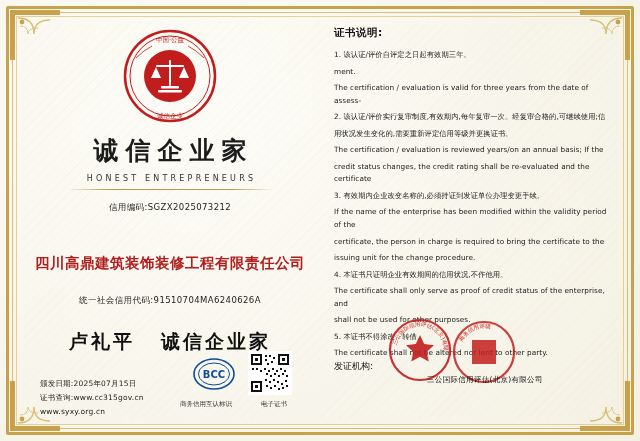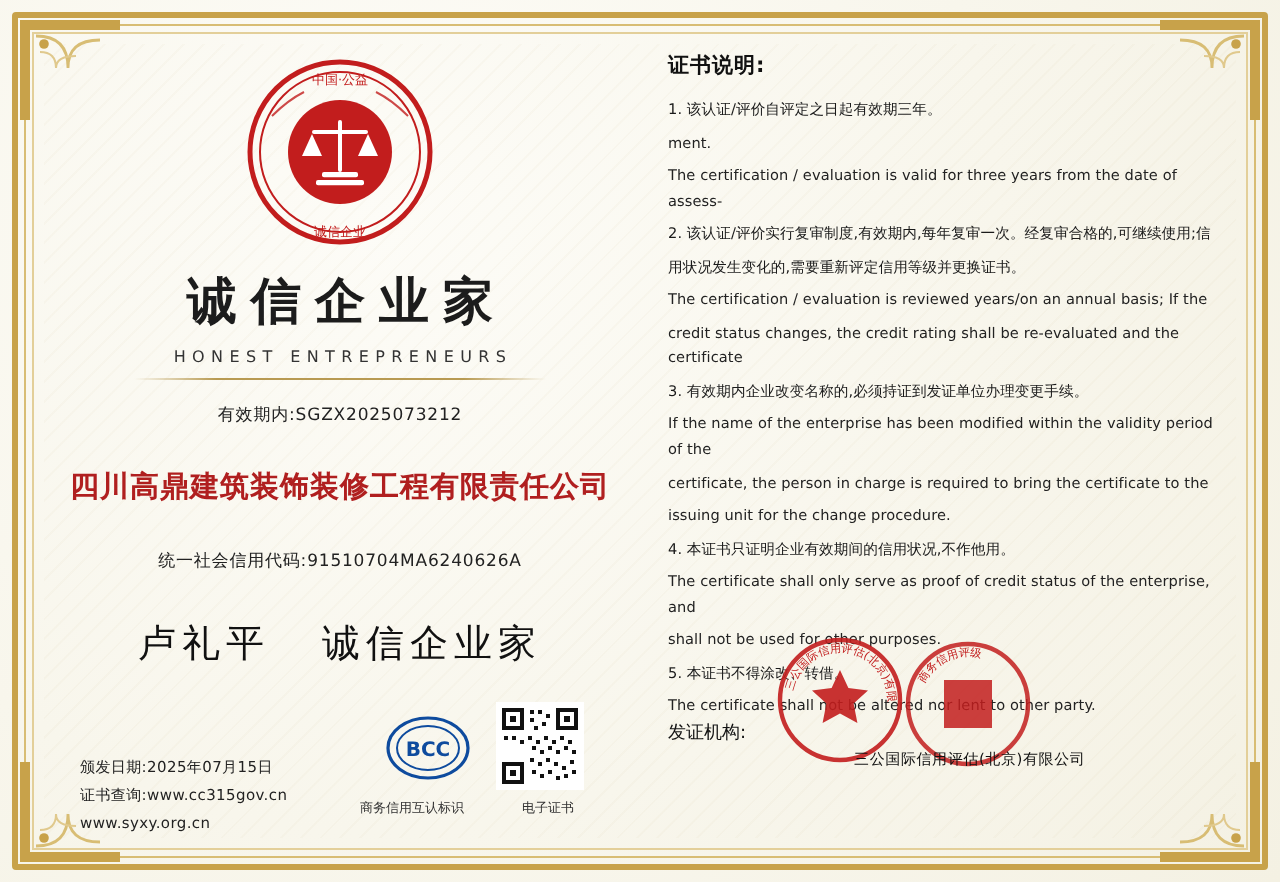--- a/index.html
+++ b/index.html
@@ -85,37 +85,37 @@
   .rule{
     margin-top:6px;
     width:206px;height:1px;
     background:linear-gradient(90deg,rgba(190,160,90,0),#b89a52 20%,#b89a52 80%,rgba(190,160,90,0));
   }
   .credit-no{
     margin-top:12px;
     font-size:8.5px;color:#222;letter-spacing:.4px;
   }
   .company{
-    margin-top:20px;
+    margin-top:40px;
     font-size:14.5px;
     font-weight:bold;
     color:#b01f1f;
     letter-spacing:.5px;
     text-align:center;
     font-family:"DejaVu Serif","Liberation Serif",serif;
   }
   .uscc{
     margin-top:22px;
     font-size:8.5px;color:#222;letter-spacing:.4px;
   }
   .person-row{
     margin-top:22px;
     display:flex;align-items:baseline;gap:26px;
     font-family:"DejaVu Serif","Liberation Serif",serif;
-    font-size:19px;font-weight:normal;color:#111;
+    font-size:19px;font-weight:bold;color:#111;
     letter-spacing:3px;
   }
 
   
   .bottom-left{
     position:absolute;
     left:20px;bottom:2px;
     font-size:7.5px;color:#222;line-height:1.85;
     letter-spacing:.2px;
   }
@@ -253,21 +253,21 @@
             <path d="M82 30 Q74 22 66 18"></path>
           </g>
         </svg>
       </div>
 
       <div class="main-title">诚信企业家</div>
       <div class="sub-title">HONEST ENTREPRENEURS</div>
       <div class="rule"></div>
 
       <div class="credit-no">
-        <span>有效期内:</span><span>SGZX2025073212</span>
+        <span>信用编码:</span><span>SGZX2025073212</span>
       </div>
 
       <div class="company">四川高鼎建筑装饰装修工程有限责任公司</div>
 
       <div class="uscc">
         <span>统一社会信用代码:</span><span>91510704MA6240626A</span>
       </div>
 
       <div class="person-row">
         <span>卢礼平</span>

